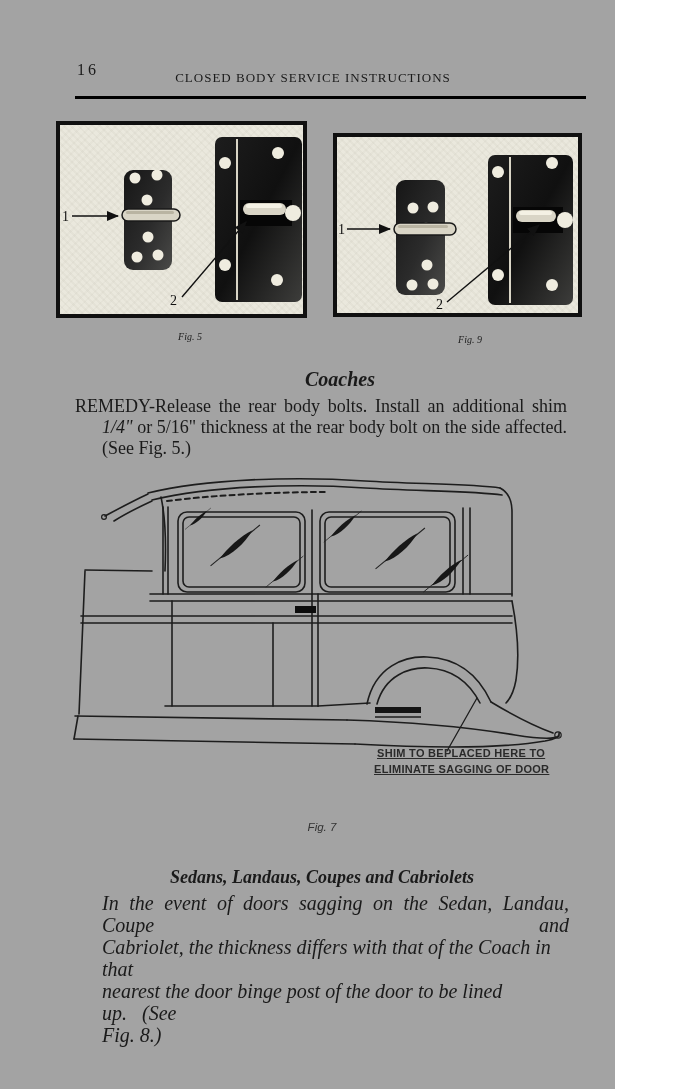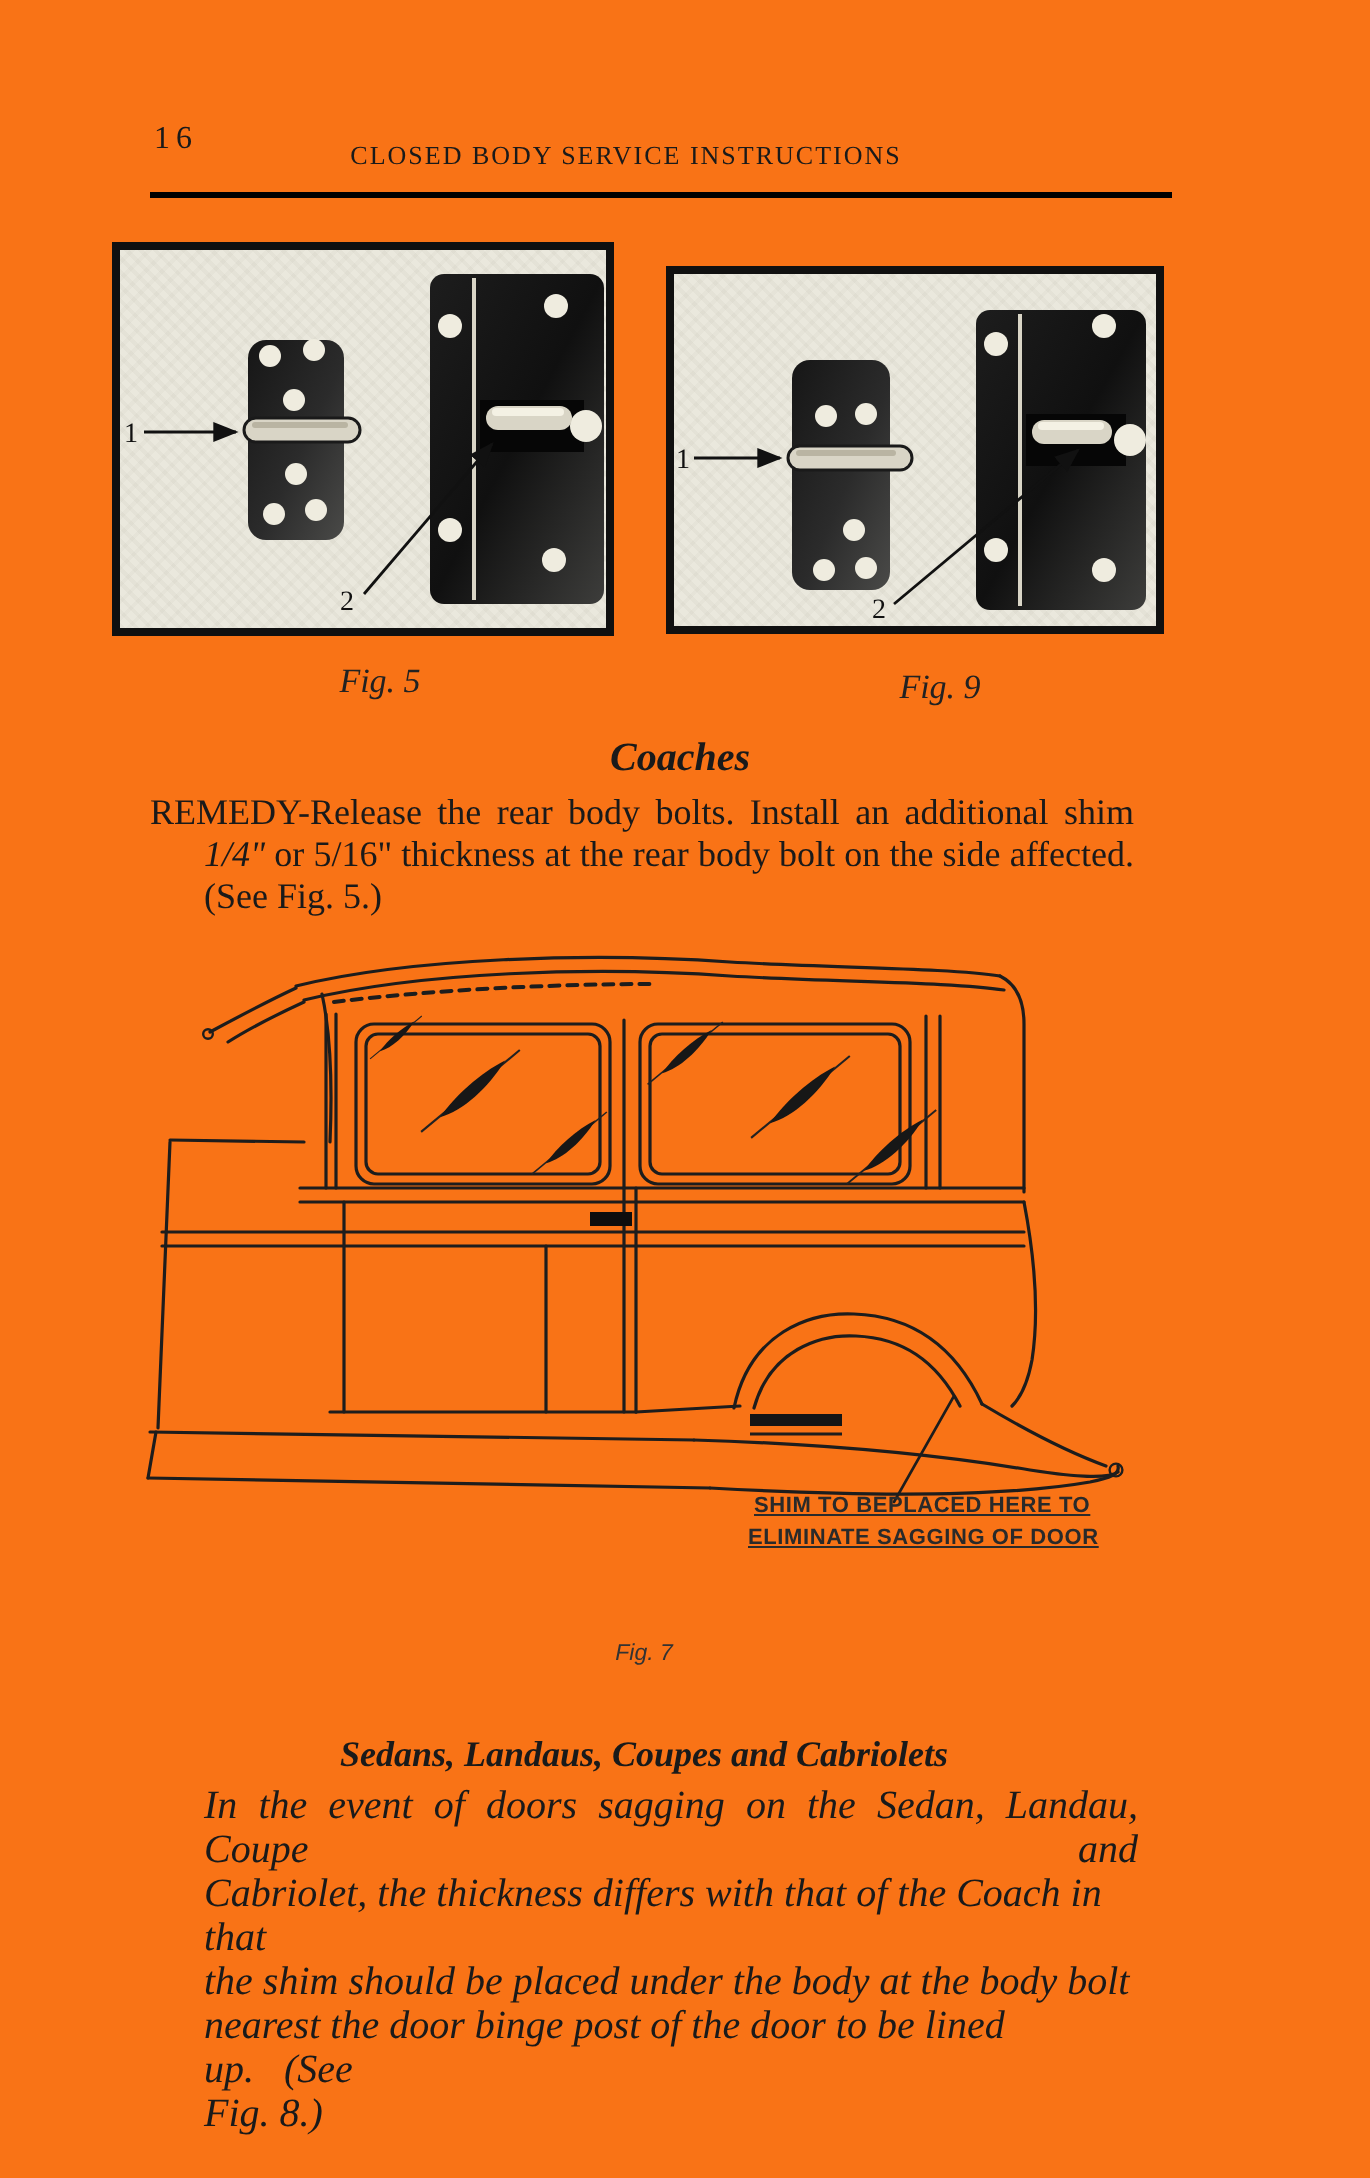--- a/index.html
+++ b/index.html
@@ -1,26 +1,26 @@
 <!DOCTYPE html>
 <html><head>
 <meta charset="utf-8">
 <style>
   html,body{margin:0;padding:0;background:#ffffff;}
-  .page{position:relative;width:685px;height:1089px;background:#f97316;overflow:hidden;
+  .page{position:relative;width:615px;height:1089px;background:#a3a3a3;overflow:hidden;
         font-family:"Liberation Serif",serif;color:#1a1a1a;}
   .abs{position:absolute;}
   .cx{transform:translateX(-50%);}
   .pagenum{font-size:16px;letter-spacing:3px;}
   .htitle{font-size:13px;letter-spacing:1px;white-space:nowrap;}
   .rule{background:#000;}
   .figbox{border:4px solid #101010;background:#eae8dd;
           background-image:repeating-linear-gradient(45deg,rgba(120,115,95,.05) 0 2px,rgba(255,255,255,0) 2px 5px),
                            repeating-linear-gradient(-45deg,rgba(120,115,95,.04) 0 2px,rgba(255,255,255,0) 2px 6px);}
-  .figcap{font-size:17px;font-style:italic;white-space:nowrap;color:#222;}
+  .figcap{font-size:10px;font-style:italic;white-space:nowrap;color:#222;}
   .h-coaches{font-size:20px;font-weight:bold;font-style:italic;white-space:nowrap;}
   .h-sedans{font-size:18px;font-weight:bold;font-style:italic;white-space:nowrap;}
   .remedy{width:492px;font-size:18px;line-height:21px;}
   .jline{text-align:justify;text-align-last:justify;}
   .r2{margin-left:27px;}
   .r3{margin-left:27px;}
   .ital{font-style:italic;}
   .sedpara{width:467px;font-size:20px;line-height:22px;font-style:italic;}
   .sedline{white-space:pre-wrap;}
   .drawlabel{font-family:"Liberation Sans",sans-serif;font-size:11px;letter-spacing:.3px;
@@ -208,18 +208,17 @@
   </svg>
 
   <div class="abs drawlabel" style="left:377px;top:746px;">SHIM TO BEPLACED HERE TO</div>
   <div class="abs drawlabel" style="left:374px;top:762px;">ELIMINATE SAGGING OF DOOR</div>
   <span class="abs fig7cap cx" style="left:322px;top:821px;">Fig. 7</span>
 
   <span class="abs h-sedans cx" style="left:322px;top:867px;">Sedans, Landaus, Coupes and Cabriolets</span>
   <div class="abs sedpara" style="left:102px;top:892px;">
     <div class="jline">In the event of doors sagging on the Sedan, Landau, Coupe and</div>
     <div class="sedline">Cabriolet, the thickness differs with that of the Coach in that</div>
-    <div class="sedline">the shim should be placed under the body at the body bolt</div>
     <div class="sedline">nearest the door binge post of the door to be lined up.&nbsp;&nbsp;&nbsp;(See</div>
     <div class="sedline">Fig. 8.)</div>
   </div>
 
 </div>
 
 </body></html>

